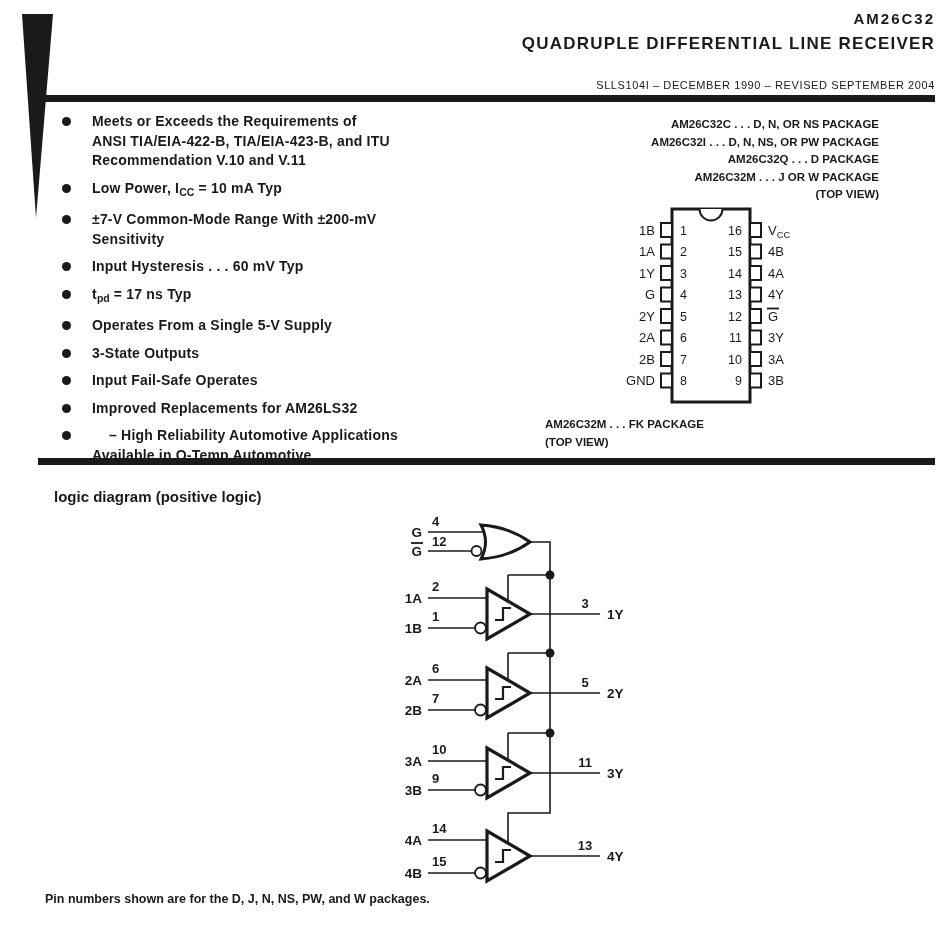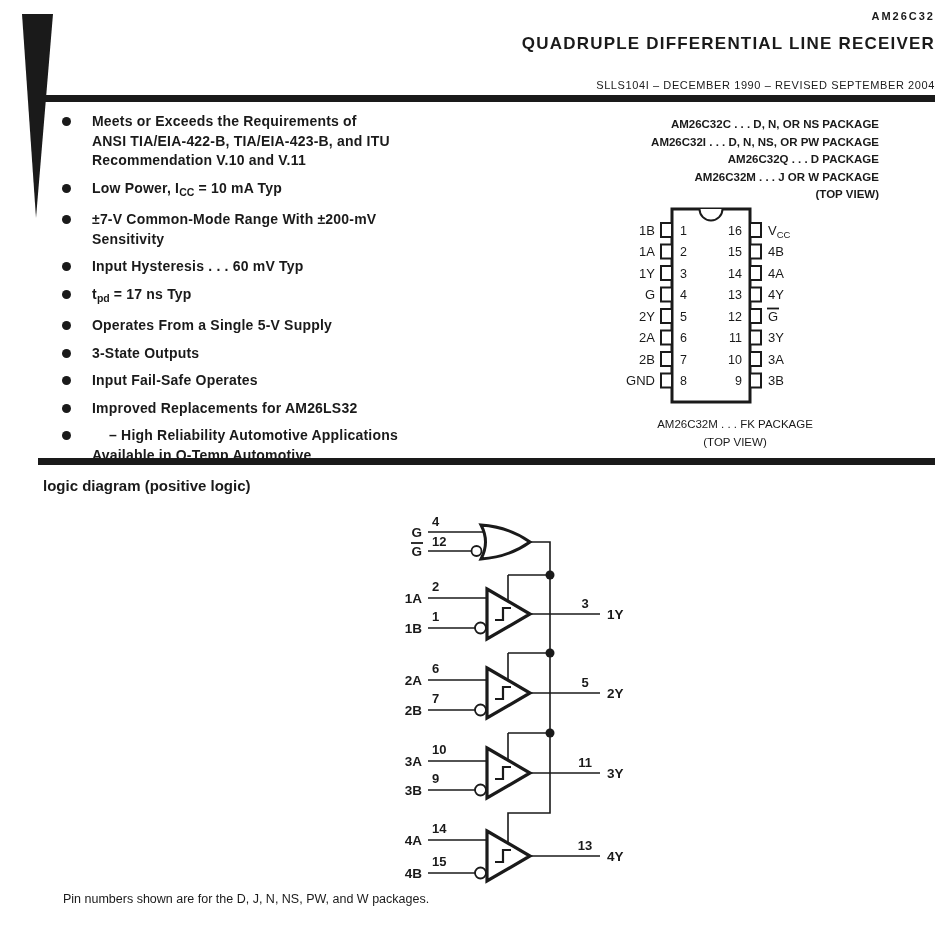--- a/index.html
+++ b/index.html
@@ -1,37 +1,37 @@
 <!DOCTYPE html>
 <html><head>
 <meta charset="utf-8">
 <style>
   html,body{margin:0;padding:0;background:#fff;}
   .page{position:relative;width:940px;height:926px;background:#ffffff;
         font-family:"Liberation Sans",sans-serif;color:#1a1a1a;overflow:hidden;}
   .abs{position:absolute;}
   .hdr{position:absolute;right:5px;text-align:right;white-space:nowrap;}
-  .part-number{top:10px;font-size:11px;font-weight:bold;letter-spacing:2px;text-align:right;}
+  .part-number{top:10px;font-size:15px;font-weight:bold;letter-spacing:2px;text-align:right;}
   .doc-title{top:34px;font-size:17px;font-weight:bold;letter-spacing:1.2px;}
   .doc-code{top:79px;font-size:11px;letter-spacing:0.6px;font-weight:normal;}
   .rule{position:absolute;background:#1a1a1a;}
   .rule-top{left:45px;top:95px;width:890px;height:6.5px;}
   .rule-mid{left:38px;top:458px;width:897px;height:6.5px;}
   ul.features{position:absolute;left:60px;top:112px;width:478px;margin:0;padding:0;
       list-style:none;font-size:14px;font-weight:bold;line-height:19.5px;letter-spacing:0.2px;}
   ul.features li{display:flex;margin-bottom:8px;}
   .dot{flex:none;width:9px;height:9px;border-radius:50%;background:#1a1a1a;margin:5px 21px 0 2px;}
   .ft-line.indent{padding-left:17px;}
   .subsc{font-size:10.5px;vertical-align:-3px;letter-spacing:0;}
   .pkg-vars{position:absolute;left:545px;top:116px;width:334px;text-align:right;
       font-size:11.5px;font-weight:bold;line-height:17.5px;white-space:nowrap;}
-  .fk-caption{position:absolute;left:545px;top:416px;width:380px;text-align:center;
-      font-size:11.5px;font-weight:normal;line-height:17.5px;}
-  .logic-heading{position:absolute;left:38px;top:472px;margin:5px;font-size:15px;font-weight:bold;}
-  .footnote{position:absolute;left:63px;top:892px;font-size:12.5px;font-weight:normal;}
+  .fk-caption{position:absolute;left:545px;top:416px;width:380px;
+      font-size:11.5px;font-weight:bold;line-height:17.5px;}
+  .logic-heading{position:absolute;left:38px;top:472px;margin:16px;font-size:15px;font-weight:bold;}
+  .footnote{position:absolute;left:45px;top:892px;font-size:12.5px;font-weight:bold;}
   svg text{fill:#1a1a1a;}
 </style>
 </head>
 <body>
 
 <div class="page">
 
   <svg class="abs" style="left:0;top:0;" width="70" height="230">
     <polygon points="22,14 53,14 36,218" fill="#1a1a1a"></polygon>
   </svg>

